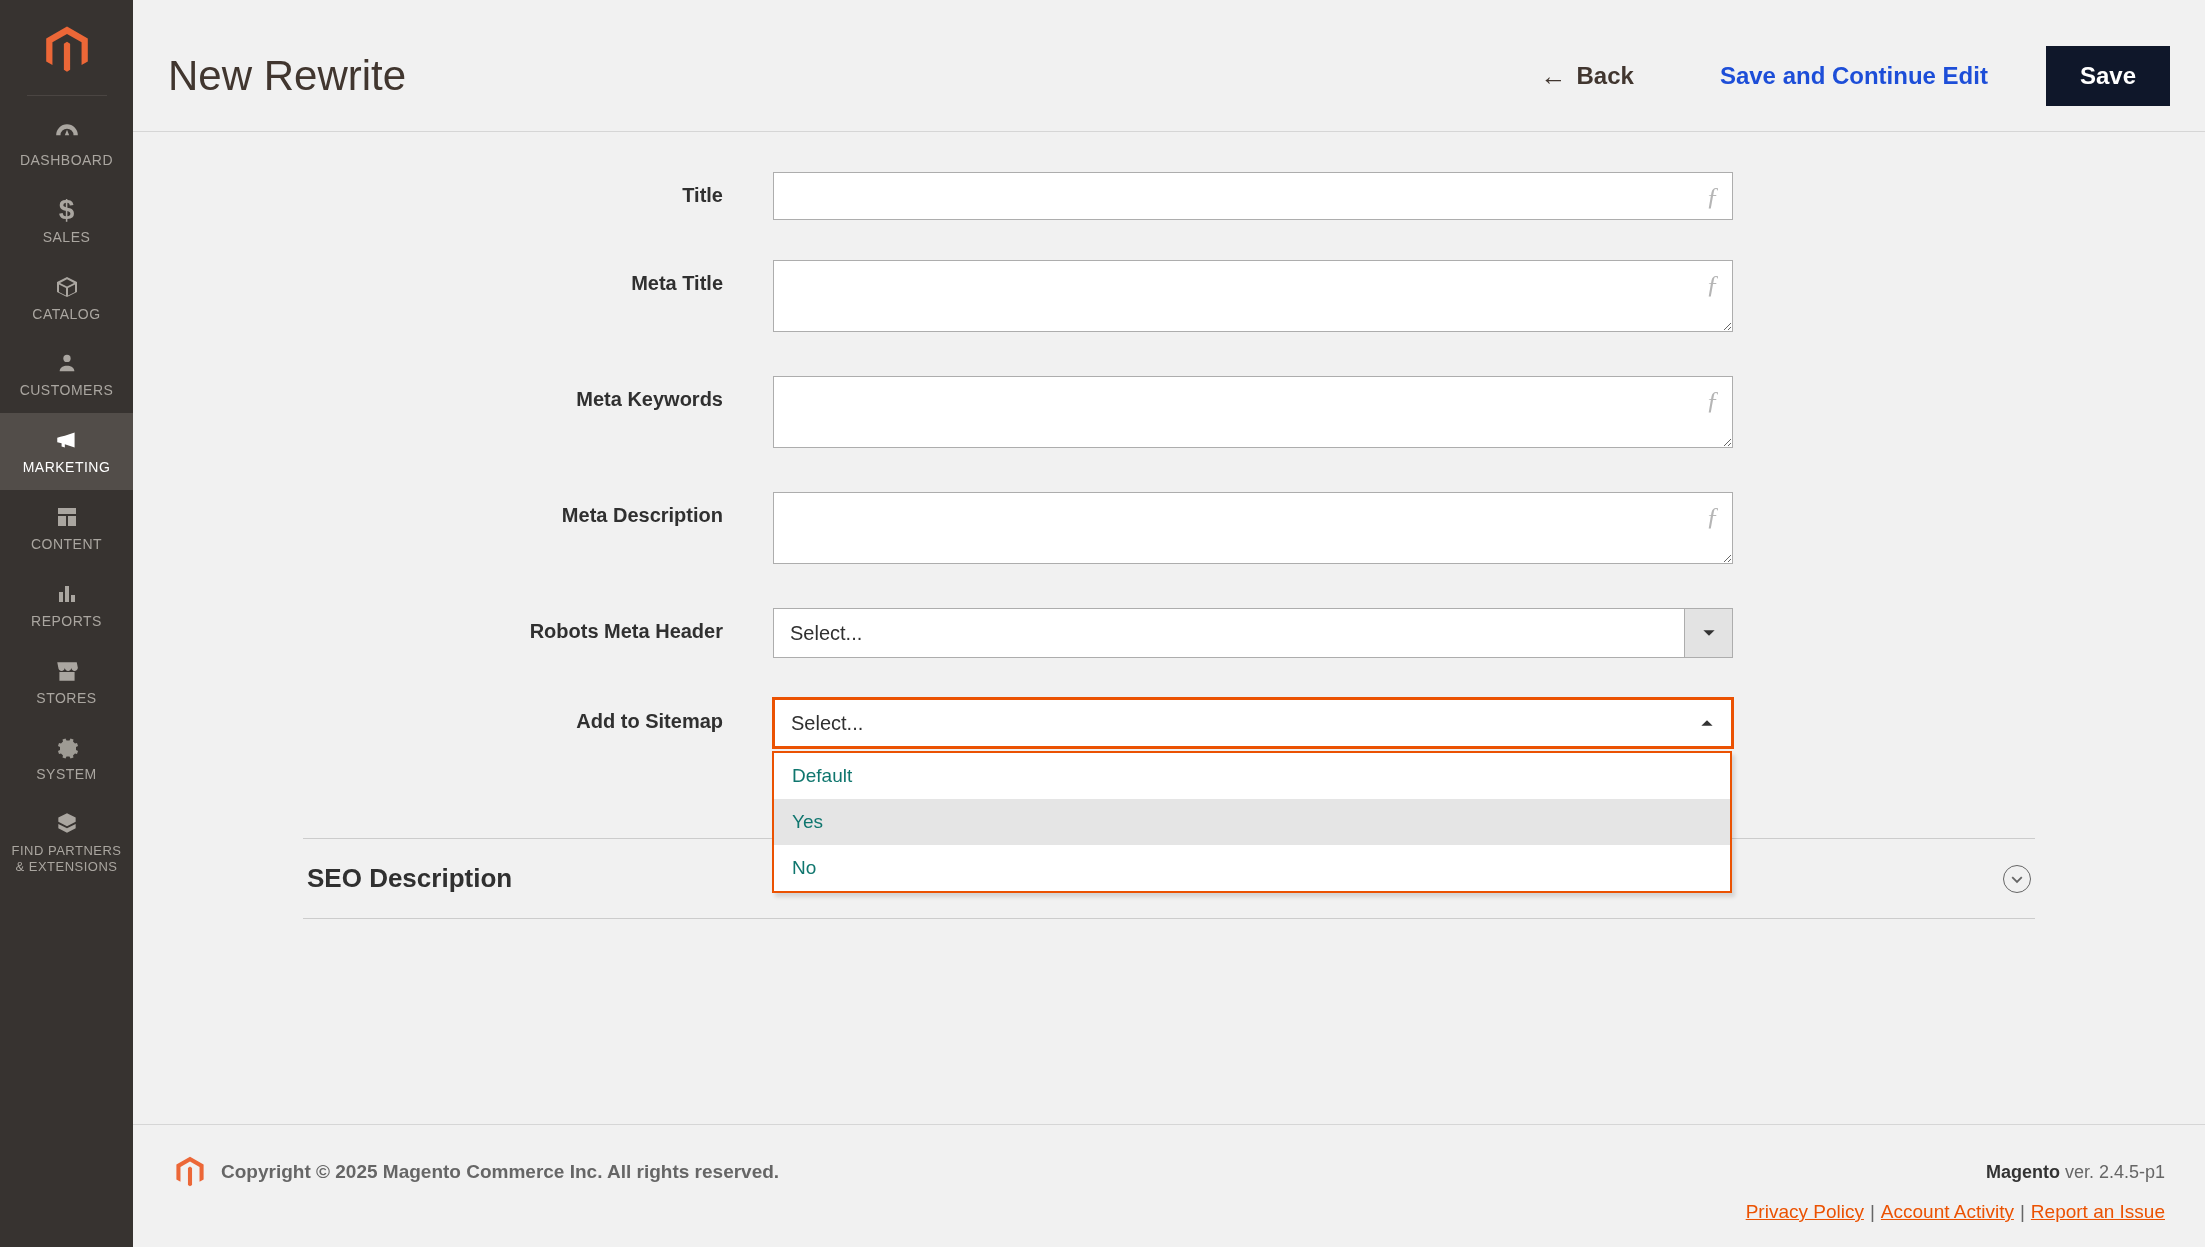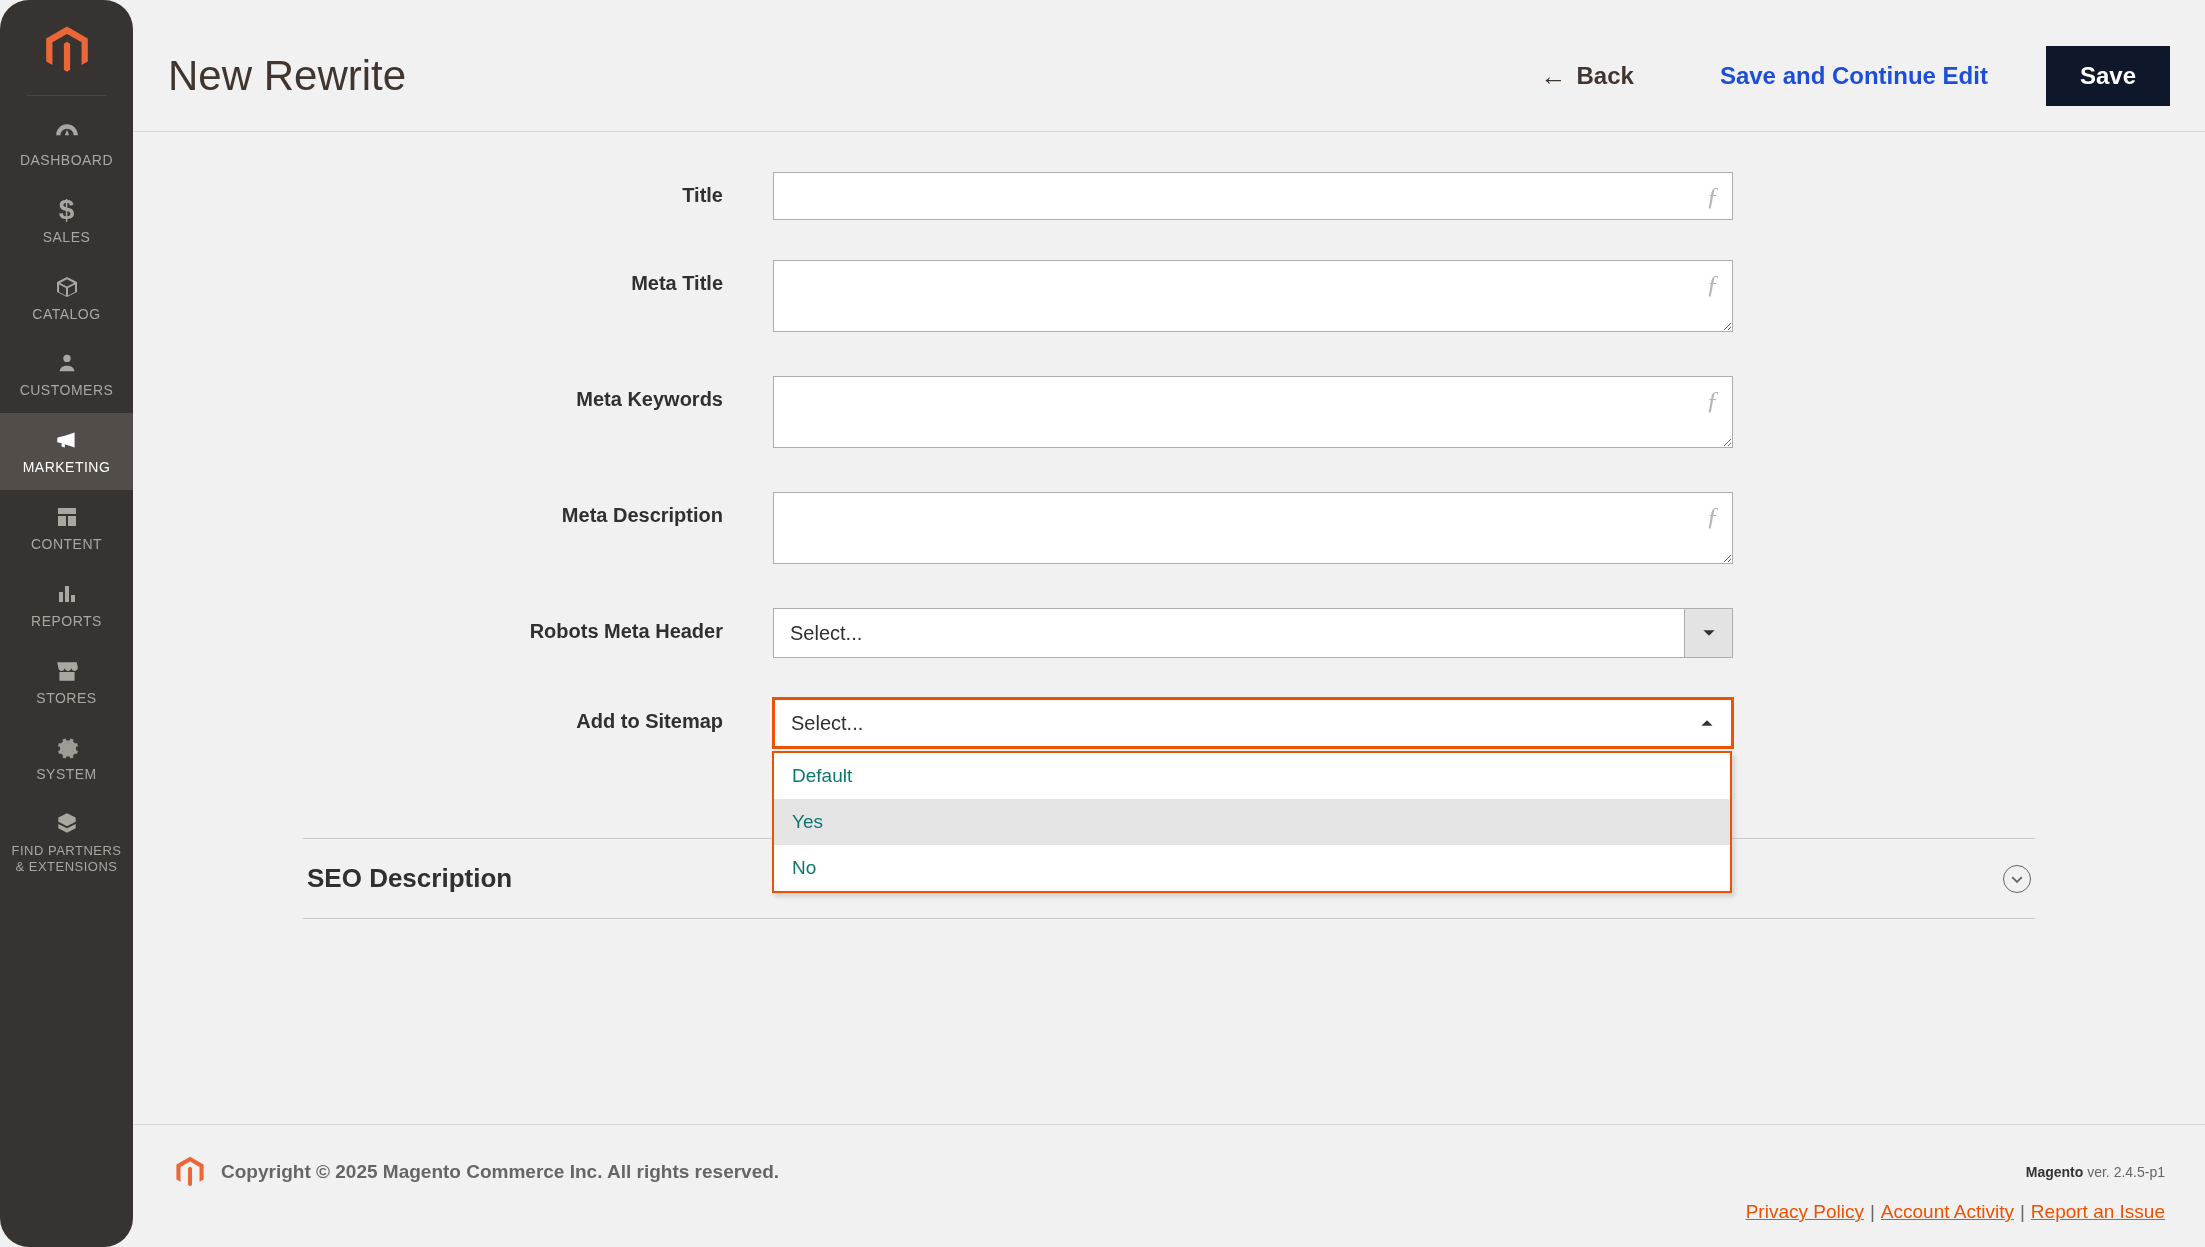--- a/index.html
+++ b/index.html
@@ -20,21 +20,20 @@
 .sidebar {
   position: absolute;
   left: 0;
   top: 0;
   width: 133px;
   height: 1247px;
   background: #373330;
   display: flex;
   flex-direction: column;
   align-items: center;
-  border-radius: 29px;
 }
 .logo {
   width: 60px;
   height: 60px;
   margin-top: 20px;
   margin-bottom: 10px;
   display: flex;
   align-items: center;
   justify-content: center;
 }
@@ -282,21 +281,21 @@
   align-items: center;
 }
 .footer-logo { width: 34px; height: 34px; margin-right: 14px; }
 .copyright {
   font-size: 19px;
   color: #666;
   flex: 1;
   font-weight: bold;
 }
 .version {
-  font-size: 14px;
+  font-size: 18px;
   color: #666;
 }
 .version b { font-weight: 700; color: #333; }
 .footer-row2 {
   display: flex;
   justify-content: flex-end;
   margin-top: 12px;
   font-size: 19px;
   color: #666;
 }

